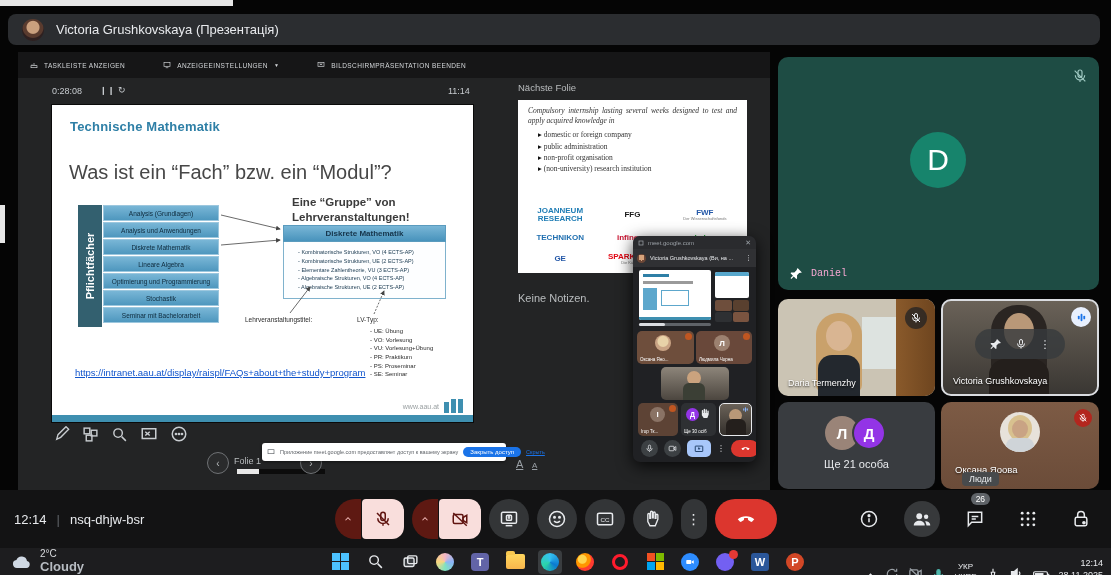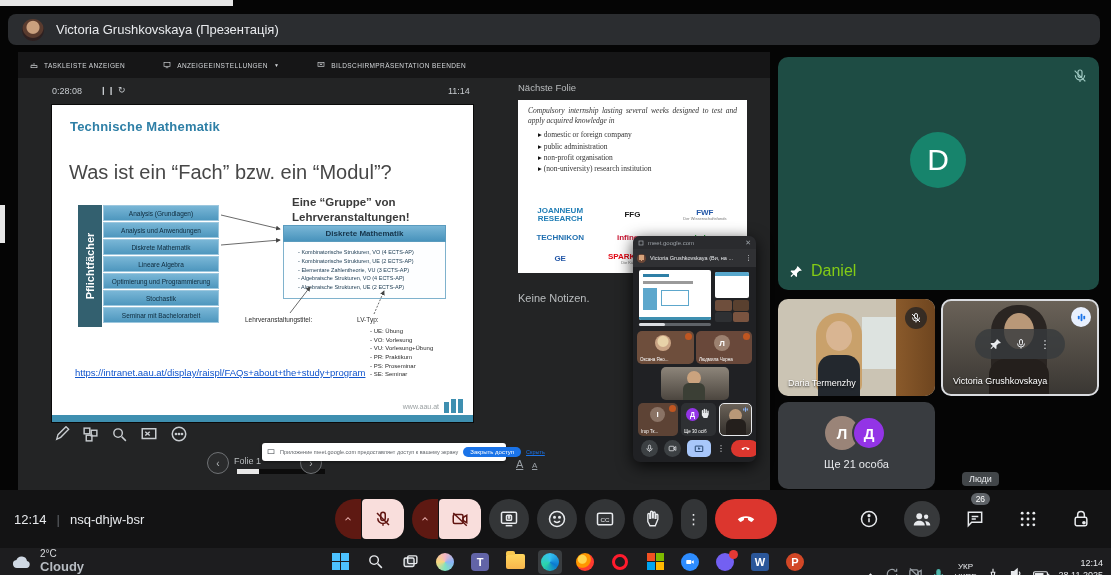--- a/index.html
+++ b/index.html
@@ -454,21 +454,21 @@
           <path d="M4 4l16 16"></path>
         </svg>
     </div>
     <div class="pav" style="left:132px;top:75px;width:56px;height:56px;background:#17846c;font-size:30px;font-weight:normal;">D</div>
     <div style="position:absolute;left:12px;bottom:10px;display:flex;align-items:center;gap:8px;">
       <span>
           <svg width="13" height="13" viewBox="0 0 24 24" fill="#fff">
             <path d="M14 2l8 8-5 1-4 4v6l-1.5 1L7 17.5 2.5 22 1 20.5 5.5 16 1 11.5 2 10h6l4-4z"></path>
           </svg>
         </span>
-      <span style="color:#84cc16;font-size:16px;">Daniel</span>
+      <span style="color:#f9a8d4;font-size:10px;font-family:Liberation Mono, monospace;">Daniel</span>
     </div>
   </div>
 
   <div class="tile" style="left:778px;top:299px;width:157px;height:97px;background:#cbc4b4;">
     <div class="abs" style="left:84px;top:18px;width:38px;height:52px;background:#dde3e0;"></div>
     <div class="abs" style="left:118px;top:0;width:39px;height:97px;background:linear-gradient(90deg,#8a5a2b,#6e451f);"></div>
     <div class="abs" style="left:38px;top:14px;width:46px;height:80px;border-radius:22px 22px 8px 8px;background:#c9a16b;"></div>
     <div class="abs" style="left:48px;top:22px;width:26px;height:30px;border-radius:50%;background:#d9b592;"></div>
     <div class="abs" style="left:40px;top:56px;width:42px;height:41px;border-radius:14px 14px 0 0;background:#23282e;"></div>
     <div class="miccirc">
@@ -508,20 +508,35 @@
     </div>
     <div class="name" style="font-size:9px;">Victoria Grushkovskaya</div>
   </div>
 
   <div class="tile" style="left:778px;top:402px;width:157px;height:87px;background:#393c40;">
     <div class="pav" style="left:47px;top:14px;width:34px;height:34px;background:#9a8478;font-size:15px;">Л</div>
     <div class="pav" style="left:74px;top:14px;width:34px;height:34px;background:#9334e6;font-size:15px;border:2px solid #393c40;box-sizing:border-box;">Д</div>
     <div style="position:absolute;left:0;top:56px;width:100%;text-align:center;color:#e8eaed;font-size:11px;">Ще 21 особа</div>
   </div>
 
+  <div class="tile" style="left:941px;top:402px;width:158px;height:87px;background:linear-gradient(#7d5b45,#6b4c39);">
+    <div class="abs" style="left:59px;top:10px;width:40px;height:40px;border-radius:50%;background:#e7e2da;overflow:hidden;">
+      <div style="position:absolute;left:8px;top:3px;width:24px;height:26px;border-radius:50%;background:#d8c18f;"></div>
+      <div style="position:absolute;left:12px;top:8px;width:16px;height:18px;border-radius:50%;background:#c9a384;"></div>
+      <div style="position:absolute;left:6px;top:26px;width:28px;height:16px;border-radius:8px 8px 0 0;background:#cfd4d8;"></div>
+    </div>
+    <div class="abs" style="top:7px;right:7px;width:18px;height:18px;border-radius:50%;background:#b3261e;display:flex;align-items:center;justify-content:center;">
+      <svg width="10" height="10" viewBox="0 0 24 24" fill="none" stroke="#fff" stroke-width="2">
+          <rect x="9" y="3" width="6" height="11" rx="3"></rect>
+          <path d="M5 11a7 7 0 0 0 14 0M12 18v3"></path>
+          <path d="M4 4l16 16"></path>
+        </svg>
+    </div>
+    <div class="name" style="left:14px;bottom:14px;font-size:9.5px;">Оксана Яоова</div>
+  </div>
 
   <div class="abs" style="left:962px;top:468px;z-index:40;text-align:center;">
     <div class="tooltip" style="display:inline-block;">Люди</div>
     <div style="margin-top:2px;"><span class="badge26">26</span></div>
   </div>
 
   <div class="abs cbar">
     <div class="abs cbar-left">
       <span>12:14</span>
       <span style="color:#5f6368;">|</span>

